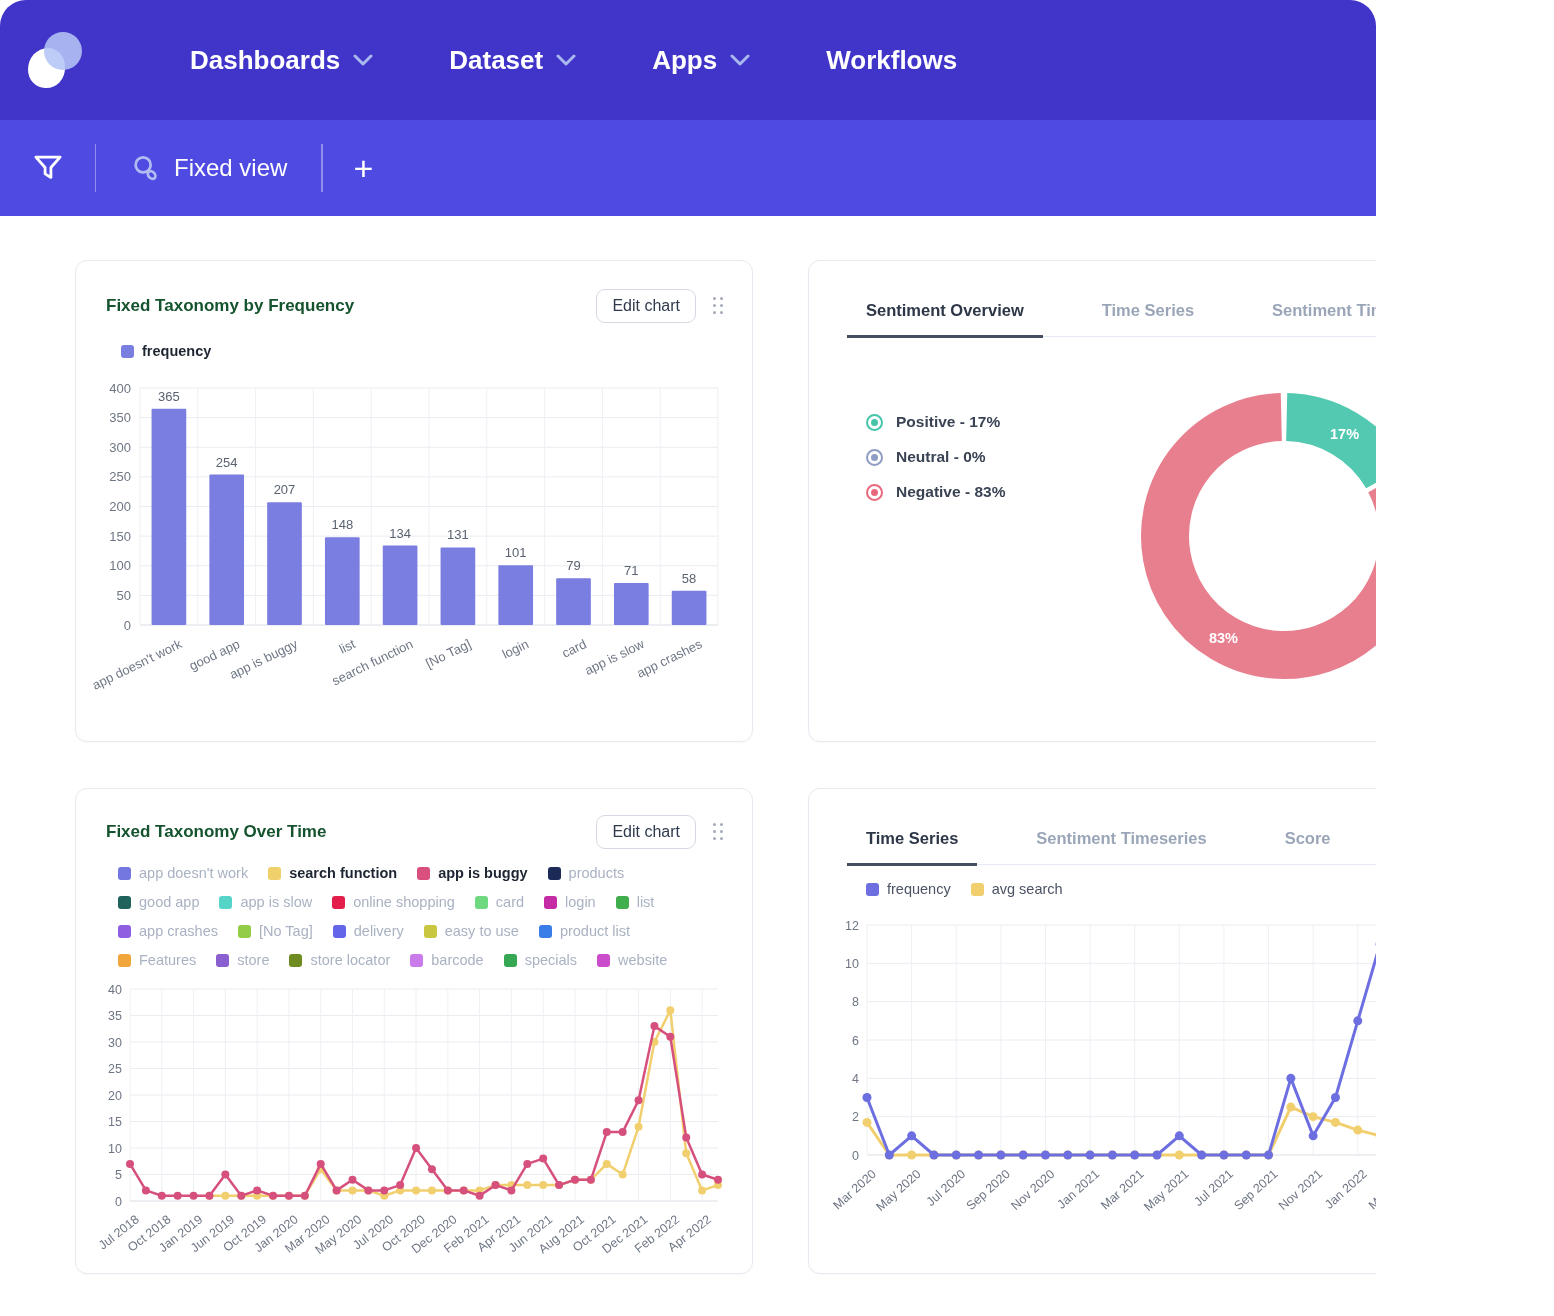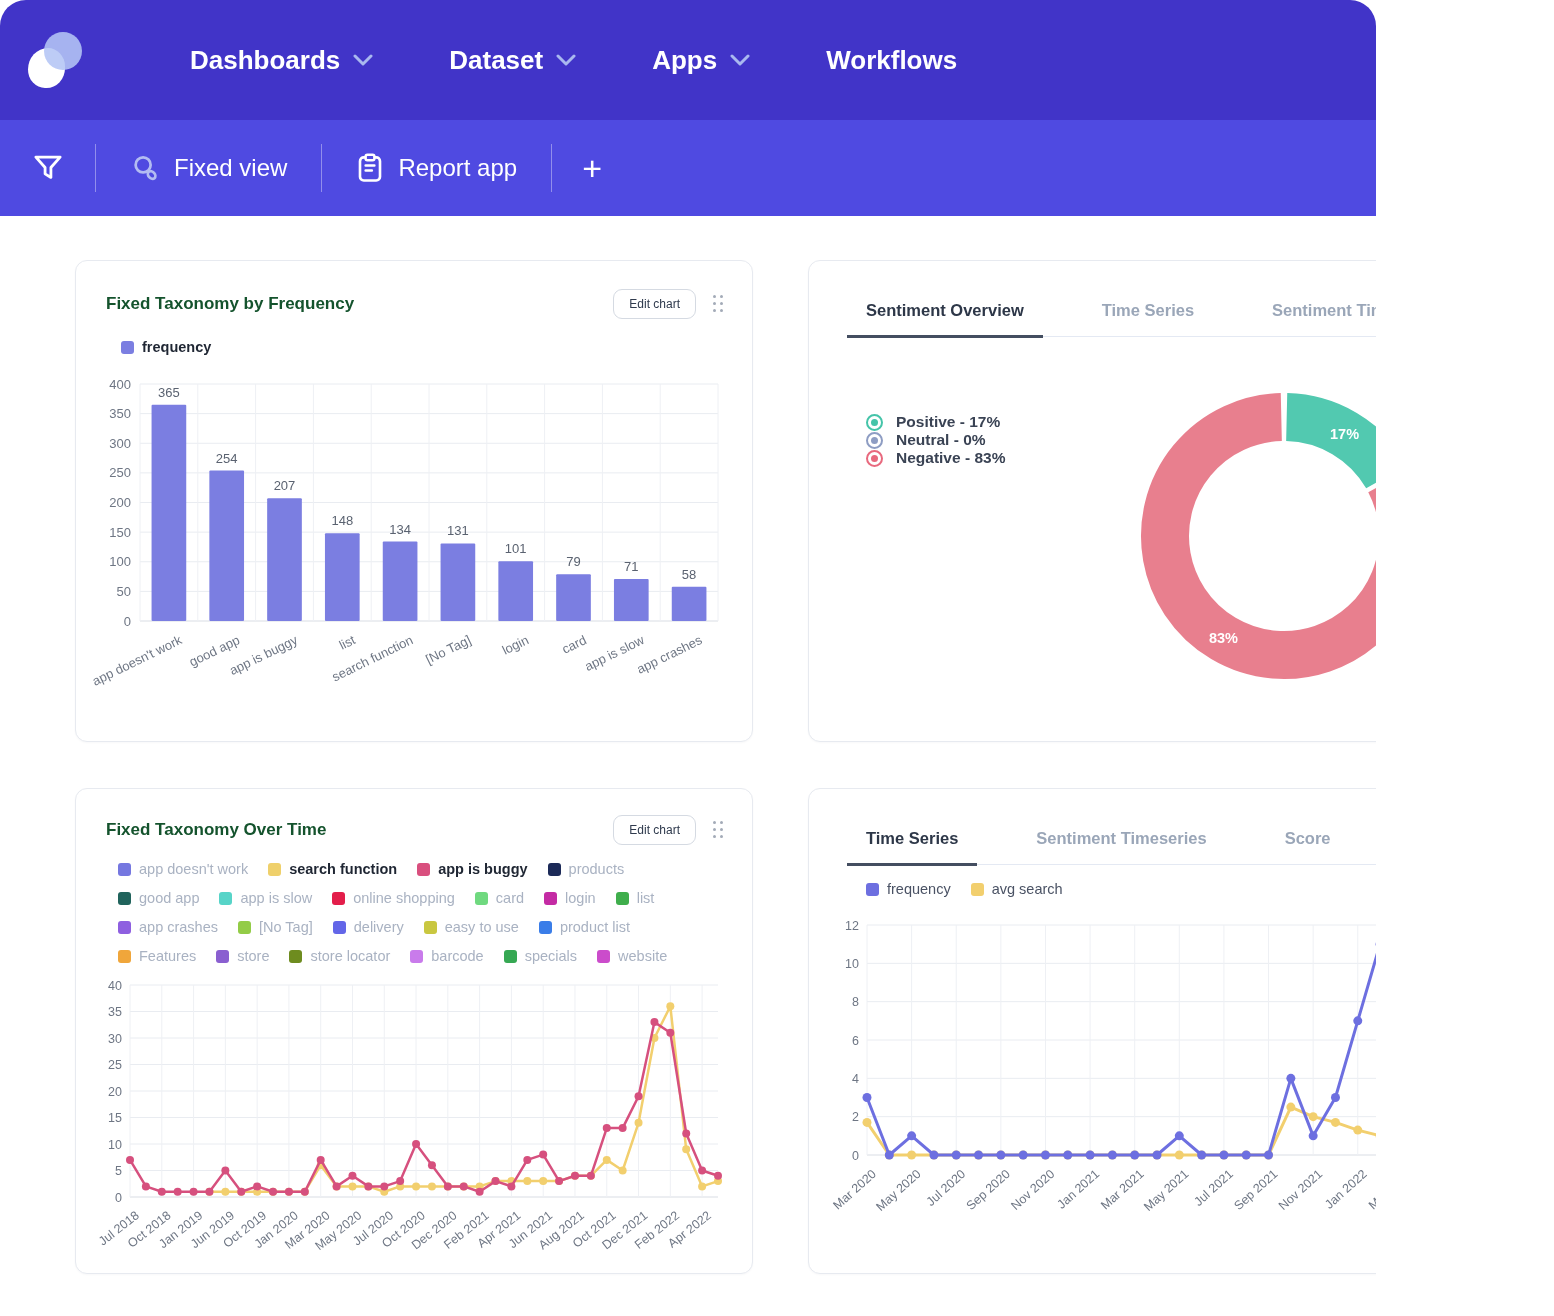--- a/index.html
+++ b/index.html
@@ -22,41 +22,41 @@
   .active-view{width:385px;background:#ffffff;display:flex;align-items:center;justify-content:center;gap:15px;color:#1c2749;font-size:25px;font-weight:700;cursor:pointer;}
   .view-item{display:flex;align-items:center;gap:14px;color:#ffffff;font-size:24px;font-weight:500;padding:0 34px;cursor:pointer;}
   .vsep{width:1px;background:rgba(255,255,255,0.38);margin:24px 0;}
   .plus{color:#fff;font-size:34px;font-weight:300;display:flex;align-items:center;padding:0 30px;cursor:pointer;}
 
   
   .card{position:absolute;background:#fff;border:1px solid #e7eaf0;border-radius:12px;box-shadow:0 1px 2px rgba(22,30,60,0.03);}
   .card-head{display:flex;align-items:center;justify-content:space-between;padding:28px 28px 0 30px;}
   .card-title{font-size:17px;font-weight:700;color:#14532d;}
   .head-right{display:flex;align-items:center;gap:17px;}
-  .edit-btn{background:#fff;border:1px solid #d5dae2;border-radius:9px;padding:7px 15px;font-size:12px;font-weight:500;color:#2f3a4d;cursor:pointer;font-family:inherit;}
+  .edit-btn{background:#fff;border:1px solid #d5dae2;border-radius:9px;padding:7px 15px;font-size:16px;font-weight:500;color:#2f3a4d;cursor:pointer;font-family:inherit;}
   .handle{display:grid;grid-template-columns:repeat(2,4px);grid-auto-rows:4px;gap:3px;cursor:grab;}
   .handle i{width:3px;height:3px;border-radius:50%;background:#a3abb8;}
   .handle.faint{opacity:0.35;}
 
   .legend-row{display:flex;flex-wrap:wrap;padding:0 26px 0 45px;margin-top:20px;}
   .chip{display:inline-flex;align-items:center;gap:8px;margin:0 20px 13px 0;cursor:pointer;}
   .chip i{width:13px;height:13px;border-radius:3px;flex:0 0 auto;}
   .chip b{font-size:14.5px;font-weight:400;color:#a9b2c2;white-space:nowrap;}
   .chip b.on{color:#1f2633;font-weight:600;}
 
   .chart-box{padding-left:16px;}
   svg text{font-family:"Liberation Sans","DejaVu Sans",sans-serif;}
 
   
   .tabs{display:flex;align-items:flex-end;margin:40px 36px 0 38px;border-bottom:1.5px solid #e4e9f3;gap:40px;}
   .tab{padding:0 19px 15px 19px;font-size:16.5px;font-weight:600;color:#9aa6b8;cursor:pointer;border-bottom:3px solid transparent;margin-bottom:-2px;white-space:nowrap;}
   .tab.active{color:#2d3748;font-weight:700;border-bottom-color:#444e60;}
 
   
-  .sent-legend{position:absolute;left:57px;top:152px;display:flex;flex-direction:column;}
+  .sent-legend{position:absolute;left:57px;top:152px;display:flex;flex-direction:column;gap:17px;}
   .sent-row{display:flex;align-items:center;gap:13px;cursor:pointer;}
   .ring{width:17px;height:17px;border-radius:50%;border:2.5px solid;display:flex;align-items:center;justify-content:center;}
   .ring .dot{width:7px;height:7px;border-radius:50%;}
   .sent-label{font-size:15.5px;font-weight:600;color:#3a4354;}
 
   .donut-wrap{position:absolute;left:330px;top:130px;}
   .ts-legend{position:absolute;left:57px;top:92px;}
   .ts-legend .chip b{color:#4a5264;font-weight:500;}
   .card4-chart{position:absolute;left:22px;top:122px;}
   .card2-handle{position:absolute;right:58px;top:44px;}
@@ -104,28 +104,20 @@
     </div>
     <div class="vsep"></div>
     <div class="view-item">
       <svg width="30" height="30" viewBox="0 0 24 24">
           <circle cx="10.5" cy="9.5" r="6" fill="none" stroke="#b3bcf2" stroke-width="2.2"></circle>
           <ellipse cx="17.3" cy="17.6" rx="2.6" ry="3.4" transform="rotate(-42 17.3 17.6)" fill="none" stroke="#b3bcf2" stroke-width="2.2"></ellipse>
         </svg>
       <span>Fixed view</span>
     </div>
     <div class="vsep"></div>
-    <div class="view-item">
-      <svg width="28" height="30" viewBox="0 0 22 24">
-          <rect x="3" y="3.5" width="16" height="18.5" rx="3" fill="none" stroke="#ffffff" stroke-width="2.1"></rect>
-          <rect x="7.5" y="1.4" width="7" height="4.4" rx="1.4" fill="#4f4ae1" stroke="#ffffff" stroke-width="2"></rect>
-          <path d="M7.5 10h7M7.5 14h5" stroke="#ffffff" stroke-width="2" stroke-linecap="round"></path>
-        </svg>
-      <span>Report app</span>
-    </div>
     <div class="vsep"></div>
     <div class="plus">
         <span>+</span>
       </div>
   </div>
 
   <section class="card" style="left:75px;top:260px;width:678px;height:482px;">
     <div class="card-head">
       <h3 class="card-title" style="margin:0;">Fixed Taxonomy by Frequency</h3>
       <div class="head-right">

